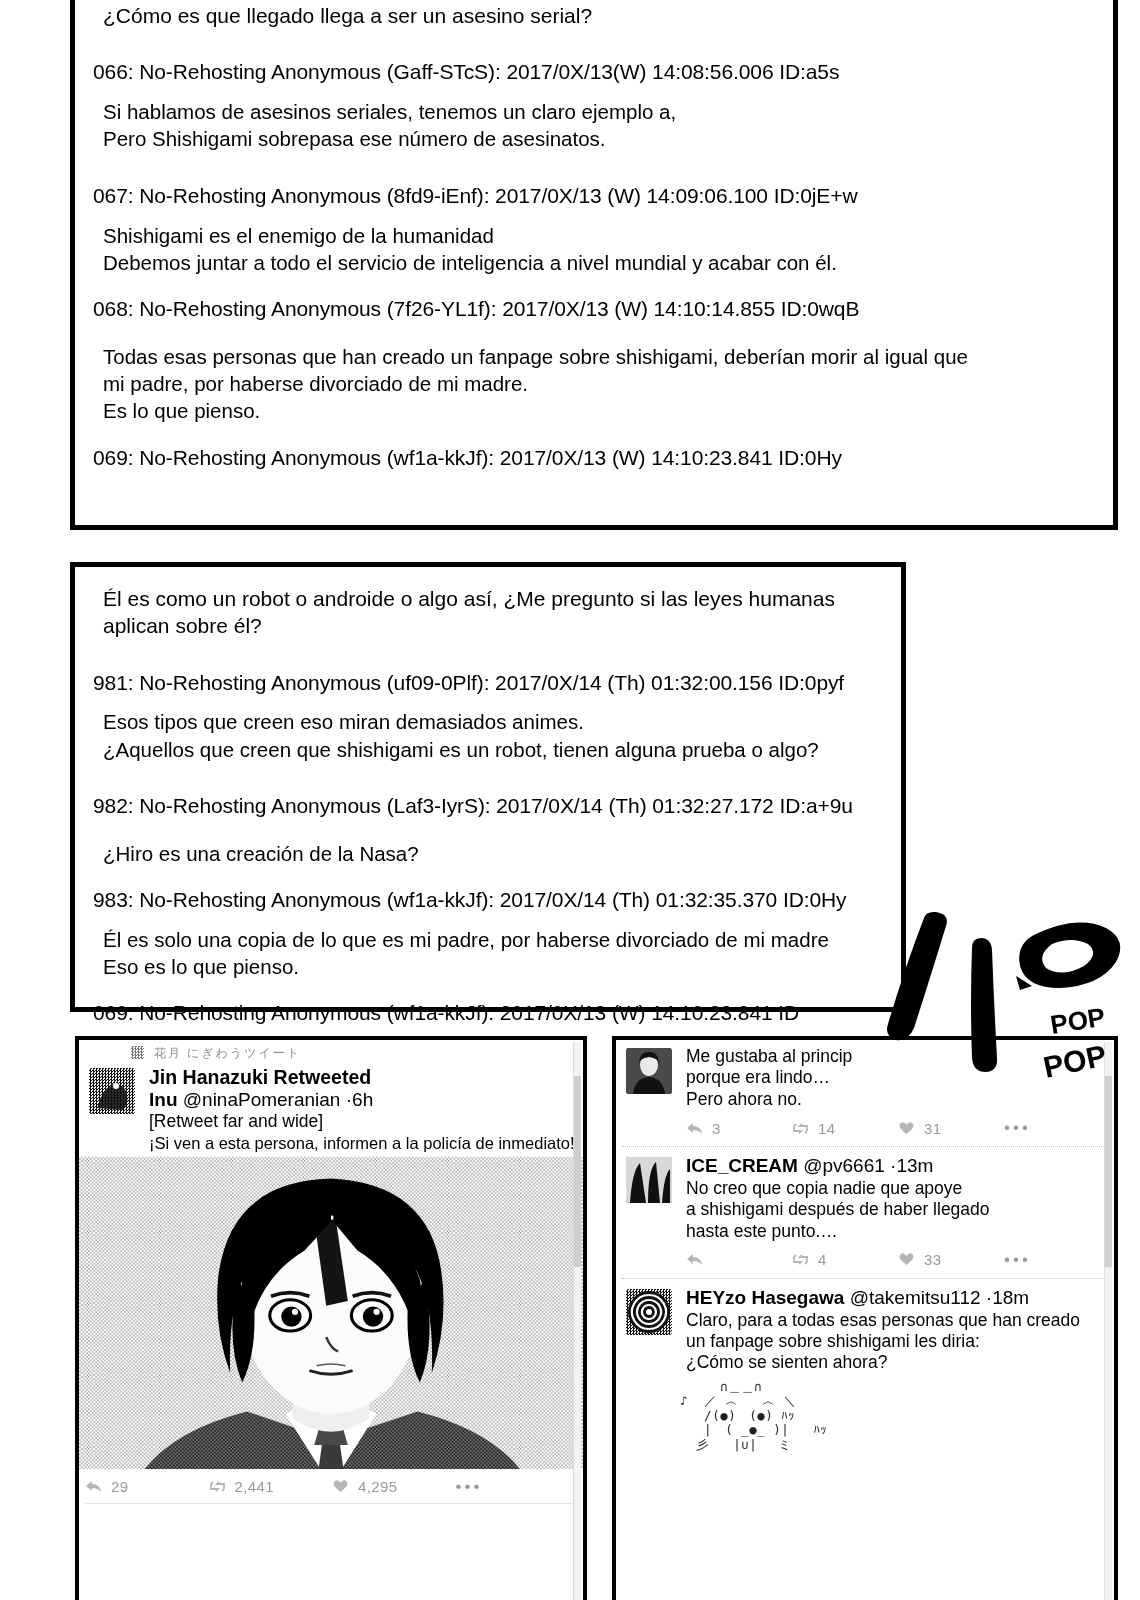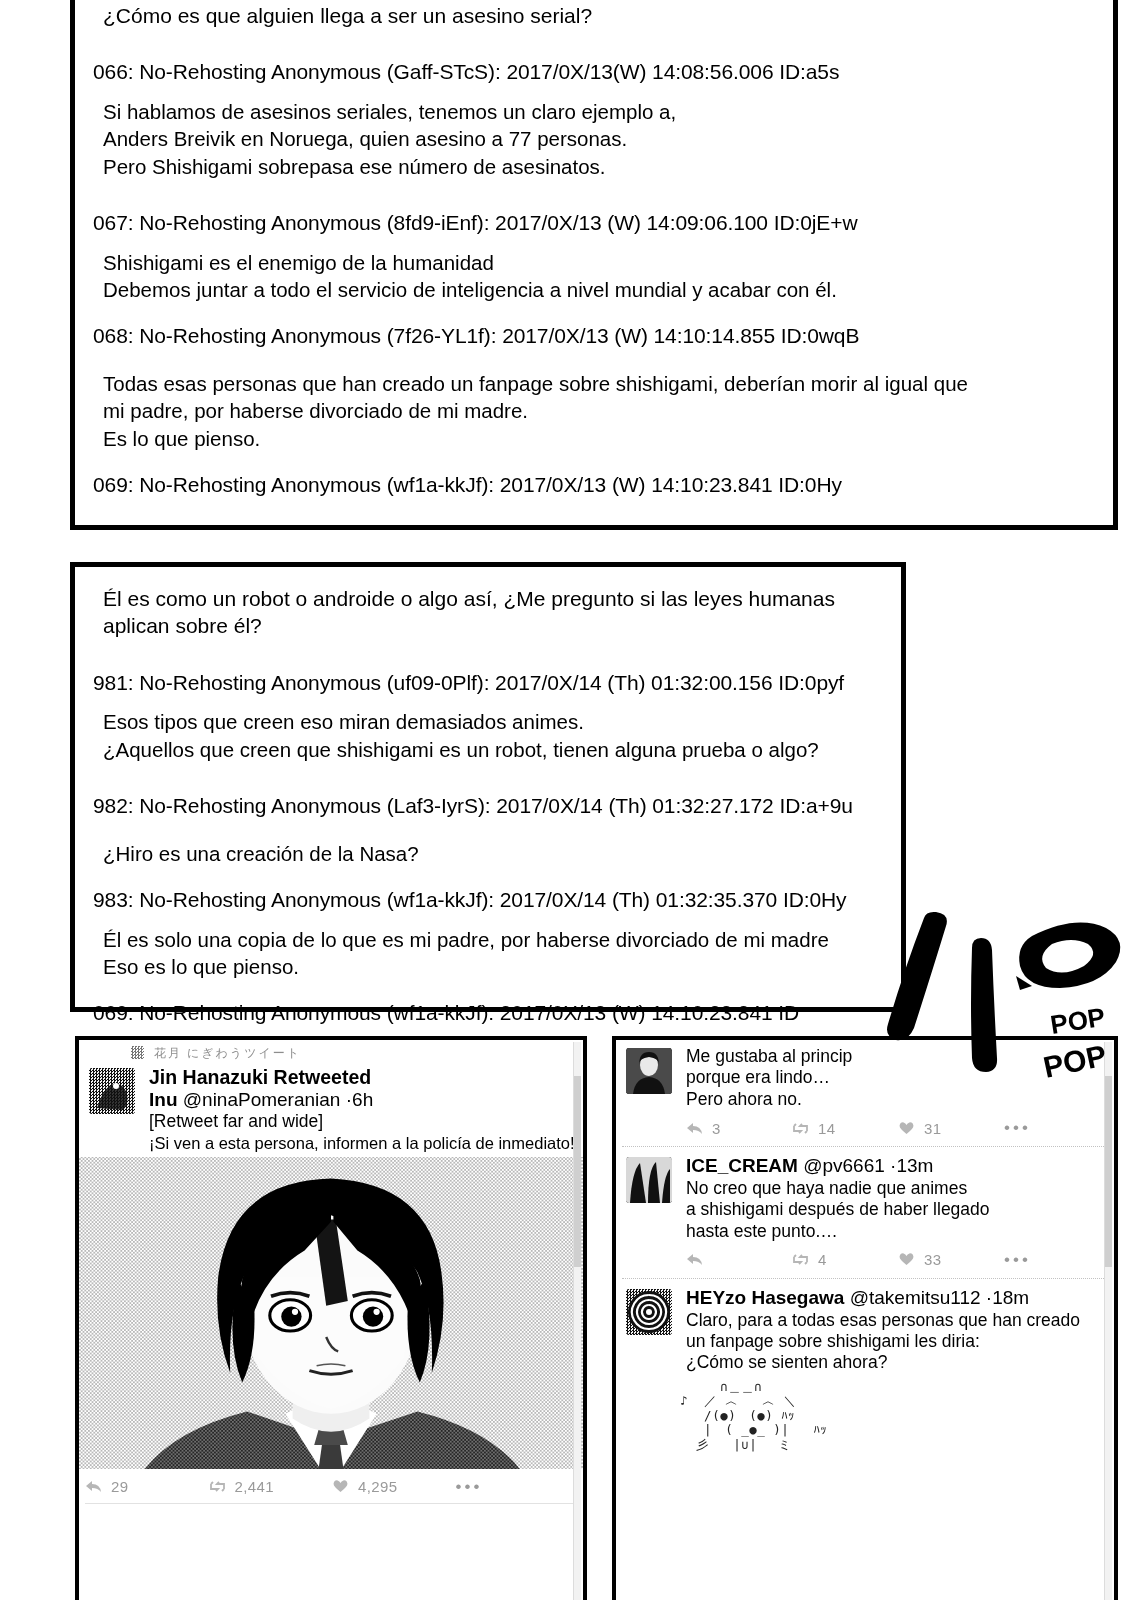--- a/index.html
+++ b/index.html
@@ -122,28 +122,27 @@
   #sfx{position:absolute;left:880px;top:908px;width:250px;height:190px;pointer-events:none;}
   #sfx svg{width:100%;height:100%;overflow:visible;}
 </style>
 </head>
 <body>
 
 <div class="page">
 
   <div class="panel" id="panel1">
     <div class="inner">
-      <div class="lead">¿Cómo es que alguien llega a ser un asesino serial?</div>
+      <div class="lead">¿Cómo es que llegado llega a ser un asesino serial?</div>
       <div class="sp-l"></div>
 
       <div>
         <div class="post-head">066: No-Rehosting Anonymous (Gaff-STcS): 2017/0X/13(W) 14:08:56.006 ID:a5s</div>
         <div class="sp-s"></div>
         <div class="post-body">Si hablamos de asesinos seriales, tenemos un claro  ejemplo a,</div>
-        <div class="post-body">Anders Breivik en Noruega, quien asesino a 77 personas.</div>
         <div class="post-body">Pero Shishigami sobrepasa ese número de asesinatos.</div>
       </div>
       <div class="sp-l"></div>
 
       <div>
         <div class="post-head">067: No-Rehosting Anonymous (8fd9-iEnf): 2017/0X/13 (W) 14:09:06.100 ID:0jE+w</div>
         <div class="sp-s"></div>
         <div class="post-body">Shishigami es el enemigo de la humanidad</div>
         <div class="post-body">Debemos juntar a todo el servicio de inteligencia a nivel mundial y acabar con él.</div>
       </div>
@@ -376,21 +375,21 @@
           <path d="M22 46 Q22 12 30 5 L34 46 Z" fill="#111"></path>
           <path d="M36 46 Q38 18 44 12 L44 46 Z" fill="#111"></path>
         </svg>
       </div>
       <div class="tw-body">
         <div class="handle-line">
           <b>ICE_CREAM</b>
           <span>@pv6661</span>
           <span>·13m</span>
         </div>
-        <div class="tw-text">No creo que haya nadie que animes</div>
+        <div class="tw-text">No creo que copia nadie que apoye</div>
         <div class="tw-text">a shishigami después de haber llegado</div>
         <div class="tw-text">hasta este punto.…</div>
       </div>
     </div>
 
     <div class="actions" style="padding-left:70px">
       <div class="act">
         <span class="ico">
           <svg viewBox="0 0 17 15">
               <path d="M7 2 L1 7 L7 12 V9 Q13 9 16 13 Q15 5 7 5 Z" fill="#9a9a9a"></path>

